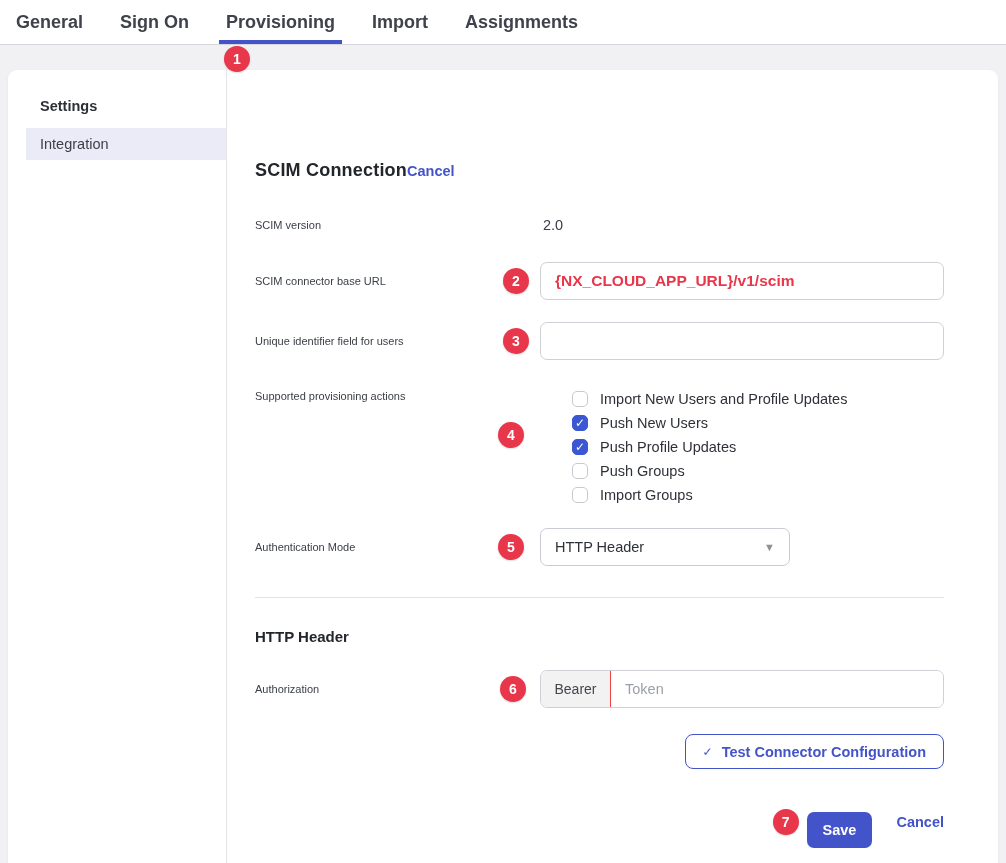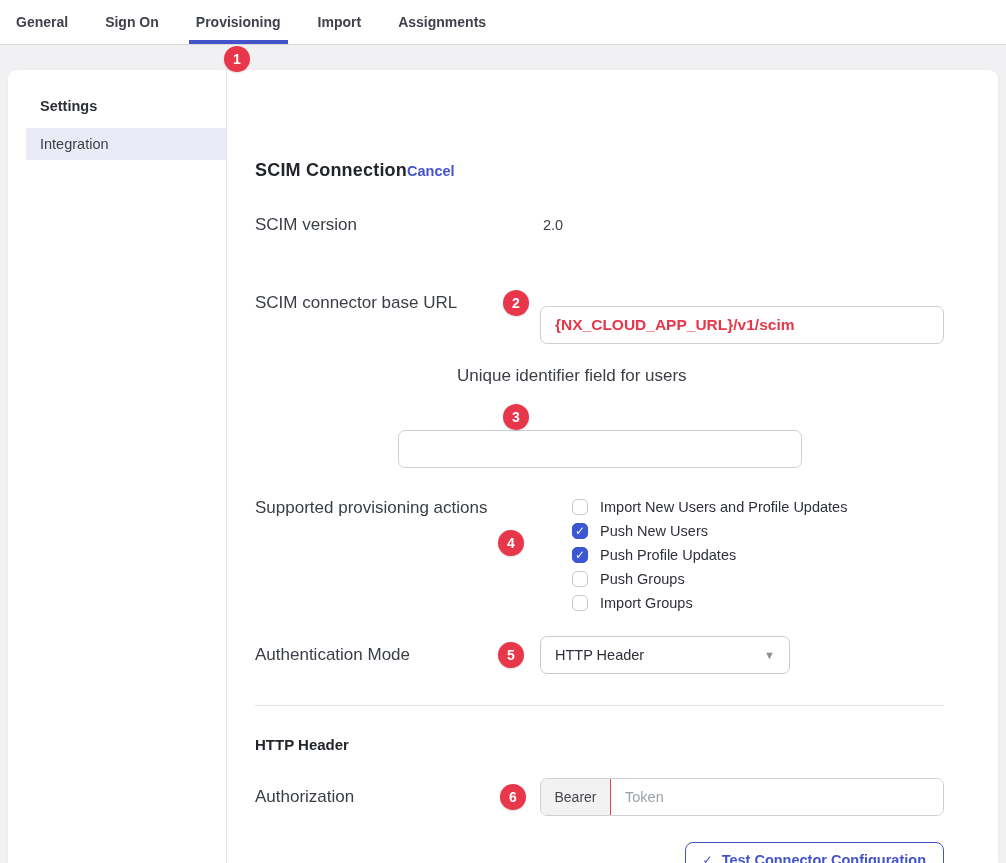--- a/index.html
+++ b/index.html
@@ -20,21 +20,21 @@
     border-bottom: 1px solid #d7d7db;
     display: flex;
     align-items: stretch;
     padding-left: 9px;
   }
   .tab {
     display: flex;
     align-items: center;
     padding: 0 7px;
     margin-right: 23px;
-    font-size: 14px;
+    font-size: 18px;
     font-weight: 700;
     color: #3f424a;
     position: relative;
     cursor: pointer;
   }
   .tab.active .tab-underline {
     position: absolute;
     left: 0; right: 0; bottom: 0;
     height: 4px;
     background: #4353c9;
@@ -111,44 +111,43 @@
   }
 
   .row {
     display: flex;
     align-items: center;
     position: relative;
   }
   .row-label {
     width: 285px;
     flex: 0 0 auto;
-    font-size: 17px;
+    font-size: 11px;
     color: #3a3e45;
   }
   .row-badge { position: absolute; left: 248px; top: 50%; margin-top: -13px; }
 
   .row-version { margin-bottom: 27px; height: 20px; }
   .static-value { font-size: 14.5px; color: #3a3e45; padding-left: 3px; }
 
   .text-input {
     width: 404px;
     height: 38px;
     border: 1px solid #ced0d6;
     border-radius: 7px;
     font-family: "Liberation Sans", sans-serif;
     font-size: 14.5px;
     color: #3a3e45;
     padding: 0 14px;
     outline: none;
     background: #fff;
-    margin-top: 44px;
   }
   .text-input.red-value { color: #e8364a; font-weight: 700; font-size: 15.5px; }
   .row-baseurl { margin-bottom: 22px; }
-  .row-uniqueid { margin-bottom: 27px; flex-direction: column; }
+  .row-uniqueid { margin-bottom: 27px; }
 
   .row-actions { align-items: flex-start; margin-bottom: 21px; gap: 32px; }
   .row-actions .row-label { padding-top: 3px; }
   .row-actions .row-badge { top: 35px; margin-top: 0; left: 243px; }
   .checkbox-list { display: flex; flex-direction: column; }
   .checkbox-row {
     display: flex;
     align-items: center;
     height: 24px;
     cursor: pointer;

